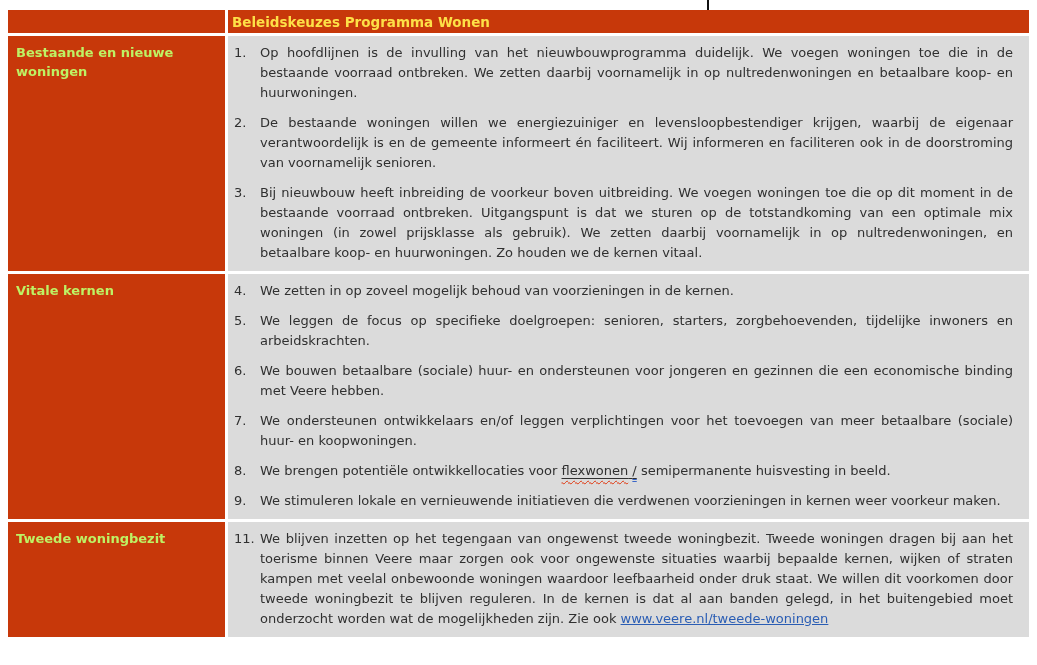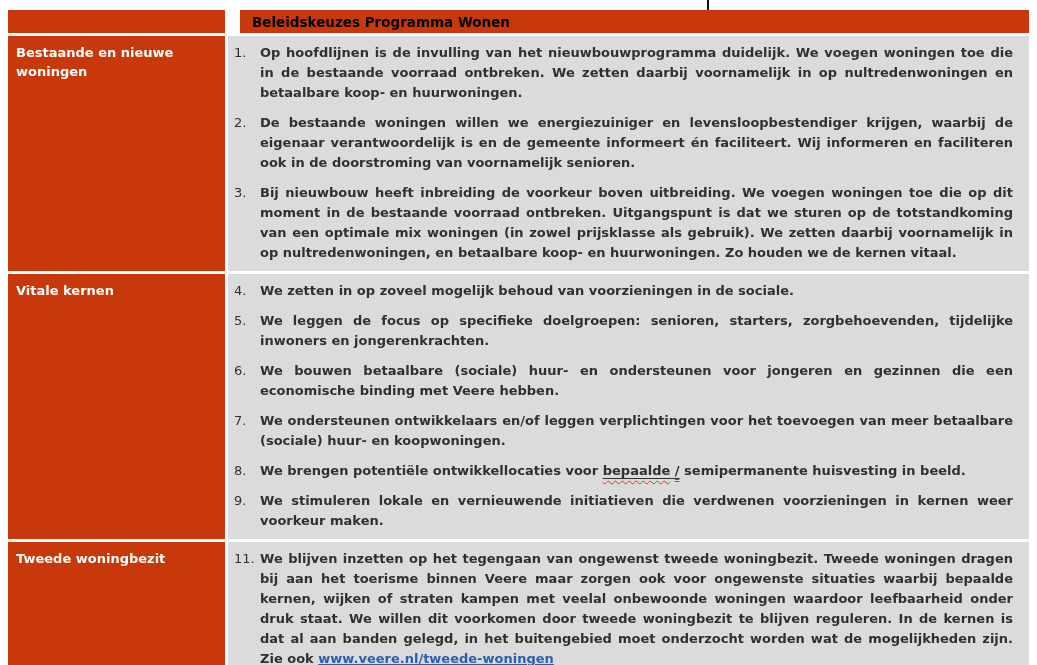--- a/index.html
+++ b/index.html
@@ -13,34 +13,34 @@
   }
   .policy-table{
     position:absolute;left:8px;top:10px;width:1021px;
     display:grid;grid-template-columns:217px 801px;
     column-gap:3px;row-gap:3px;
   }
   .cell-red{background:var(--red,#c7380a);}
   .cell-gray{background:var(--gray,#dbdbdb);}
   .header-cell{
     min-height:23px;display:flex;align-items:center;
-    color:#000000;font-weight:bold;font-size:13.5px;padding-left:12px;margin-left:12px;
+    color:#fde047;font-weight:bold;font-size:13.5px;padding-left:4px;
   }
   .row-heading{
-    color:#ffffff;font-weight:bold;font-size:13px;line-height:19px;
+    color:#bef264;font-weight:bold;font-size:13px;line-height:19px;
     padding:7px 2px 0 8px;
   }
   .items-cell{
     padding:7px 16px 8px 6px;
     color:var(--text,#303030);font-size:13px;line-height:20px;
   }
   .item{display:flex;}
   .item + .item{margin-top:10px;}
   .item-num{flex:0 0 26px;}
-  .item-text{flex:1;text-align:justify;font-weight:bold;}
+  .item-text{flex:1;text-align:justify;}
   .seg-u{text-decoration:underline;text-underline-offset:3px;}
   .seg-spell{
     text-decoration:underline wavy var(--spell,#e0340c);
     text-decoration-skip-ink:none;text-underline-offset:5px;
     text-decoration-thickness:1px;
   }
   .seg-grammar{
     text-decoration:underline double var(--grammar,#3a66c8);
     text-decoration-skip-ink:none;text-underline-offset:4px;
     text-decoration-thickness:1px;
@@ -72,37 +72,37 @@
       <div class="item">
         <span class="item-num">3.</span>
         <div class="item-text">Bij nieuwbouw heeft inbreiding de voorkeur boven uitbreiding. We voegen woningen toe die op dit moment in de be­staande voorraad ontbreken. Uitgangspunt is dat we sturen op de totstandkoming van een optimale mix woningen (in zowel prijsklasse als gebruik). We zetten daarbij voornamelijk in op nultredenwoningen, en betaalbare koop- en huur­woningen. Zo houden we de kernen vitaal.</div>
       </div>
     </div>
 
   <div class="cell-red row-heading">Vitale kernen</div>
   <div class="cell-gray items-cell">
       <div class="item">
         <span class="item-num">4.</span>
-        <div class="item-text">We zetten in op zoveel mogelijk behoud van voorzieningen in de sociale.</div>
+        <div class="item-text">We zetten in op zoveel mogelijk behoud van voorzieningen in de kernen.</div>
       </div>
       <div class="item">
         <span class="item-num">5.</span>
-        <div class="item-text">We leggen de focus op specifieke doelgroepen: senioren, starters, zorgbehoevenden, tijdelijke inwoners en jongeren­krachten.</div>
+        <div class="item-text">We leggen de focus op specifieke doelgroepen: senioren, starters, zorgbehoevenden, tijdelijke inwoners en arbeids­krachten.</div>
       </div>
       <div class="item">
         <span class="item-num">6.</span>
         <div class="item-text">We bouwen betaalbare (sociale) huur- en ondersteunen voor jongeren en gezinnen die een economische binding met Veere hebben.</div>
       </div>
       <div class="item">
         <span class="item-num">7.</span>
         <div class="item-text">We ondersteunen ontwikkelaars en/of leggen verplichtingen voor het toevoegen van meer betaalbare (sociale) huur- en koopwoningen.</div>
       </div>
       <div class="item">
         <span class="item-num">8.</span>
-        <div class="item-text">We brengen potentiële ontwikkellocaties voor <span class="seg-u"><span class="seg-spell">bepaalde</span></span><span class="seg-u"> </span><span class="seg-u"><span class="seg-grammar">/</span></span> semipermanente huisvesting in beeld.</div>
+        <div class="item-text">We brengen potentiële ontwikkellocaties voor <span class="seg-u"><span class="seg-spell">flexwonen</span></span><span class="seg-u"> </span><span class="seg-u"><span class="seg-grammar">/</span></span> semipermanente huisvesting in beeld.</div>
       </div>
       <div class="item">
         <span class="item-num">9.</span>
         <div class="item-text">We stimuleren lokale en vernieuwende initiatieven die verdwenen voorzieningen in kernen weer voorkeur maken.</div>
       </div>
     </div>
 
   <div class="cell-red row-heading">Tweede woningbezit</div>
   <div class="cell-gray items-cell">
       <div class="item">

